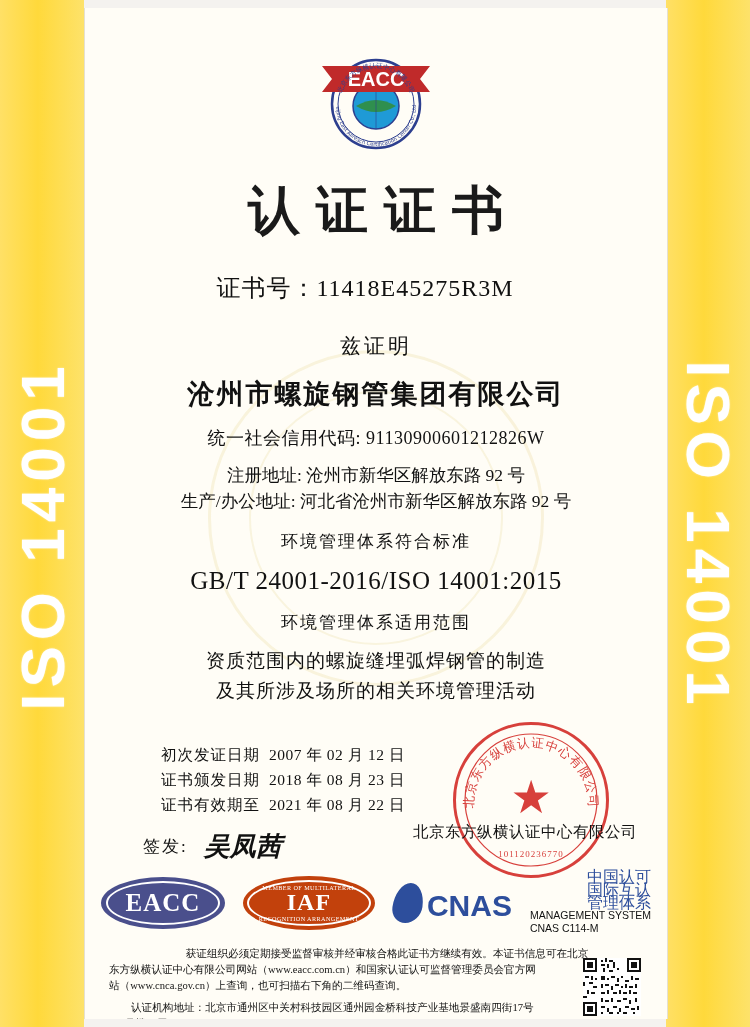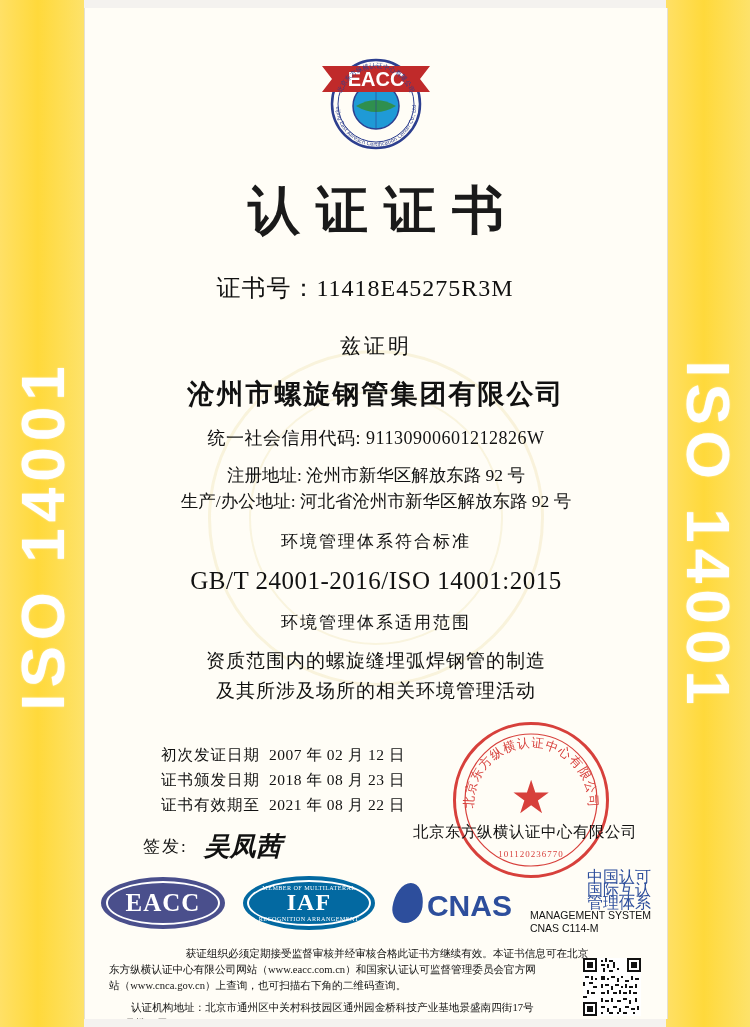--- a/index.html
+++ b/index.html
@@ -282,21 +282,21 @@
   .oval-logo .inner {
     position: absolute;
     left: 5px; top: 4px; right: 5px; bottom: 4px;
     border: 2px solid #fff;
     border-radius: 50%;
   }
   .oval-logo span.txt { position: relative; z-index: 2; }
   .iaf-logo {
     width: 132px; height: 54px;
     border-radius: 50%;
-    background: #0369a1;
+    background: #c2410c;
     color: #fff;
     position: relative;
     display:flex; align-items:center; justify-content:center;
   }
   .iaf-logo .inner {
     position: absolute; left: 4px; top: 4px; right: 4px; bottom: 4px;
     border: 2px solid #fff; border-radius: 50%;
   }
   .iaf-logo .main { position: relative; z-index:2; font-weight: bold; font-size: 24px; letter-spacing: 1px;}
   .iaf-logo .top-txt, .iaf-logo .bot-txt {

